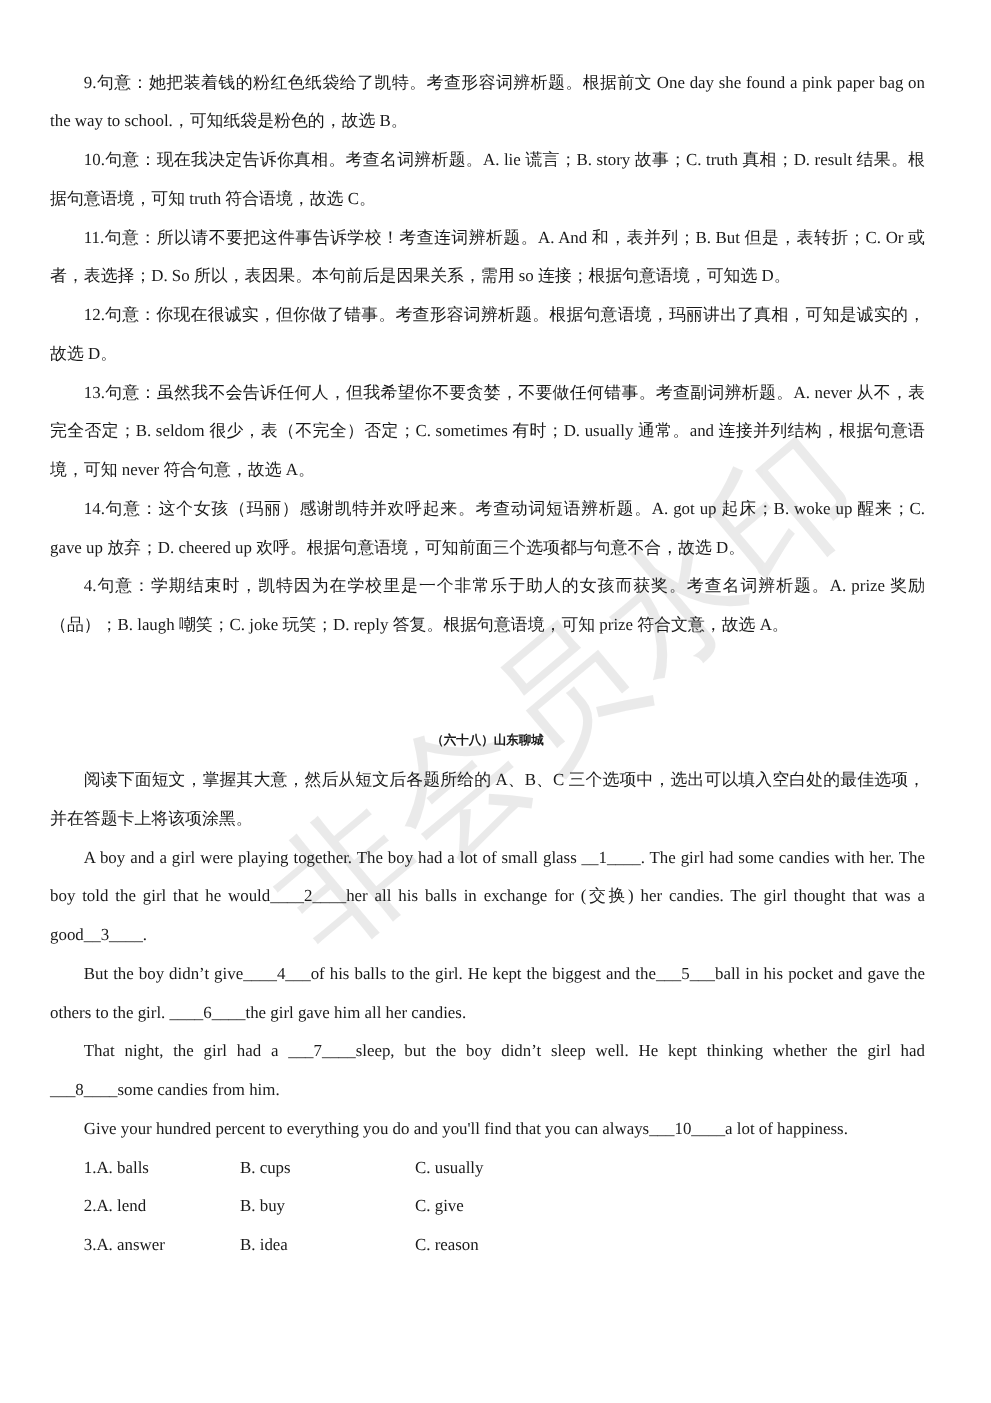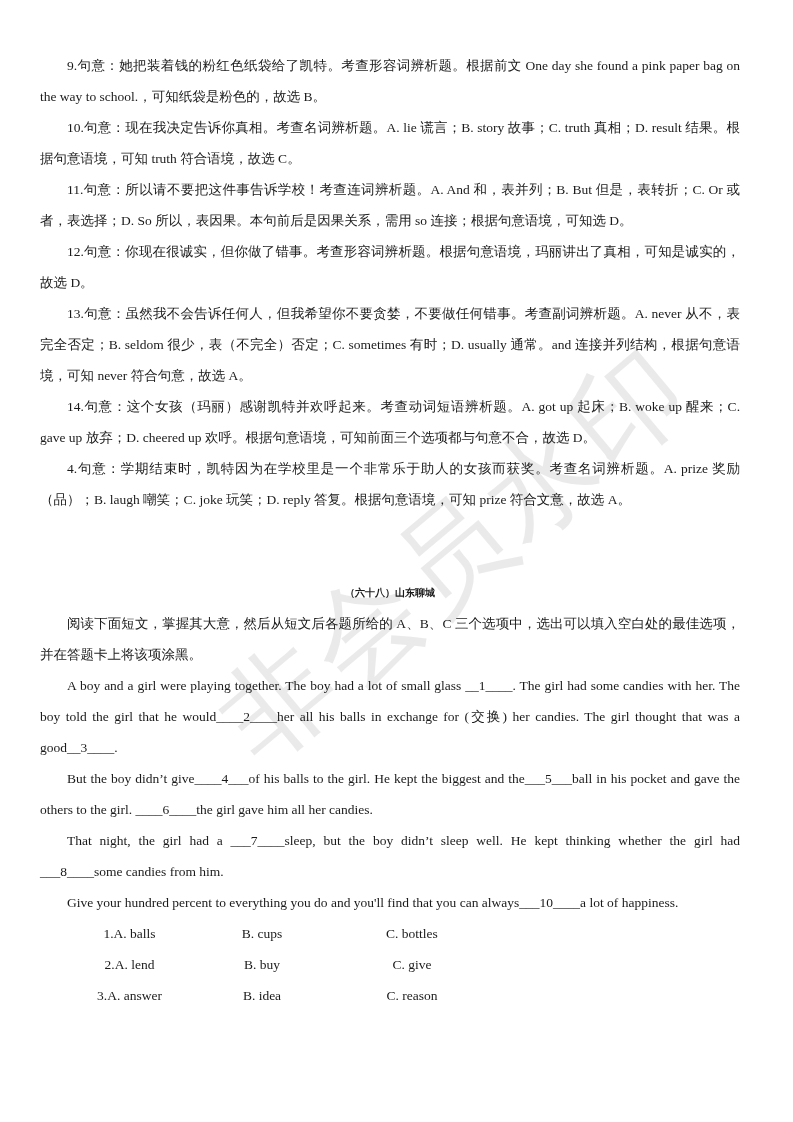--- a/index.html
+++ b/index.html
@@ -34,21 +34,20 @@
       text-align: center;
       font-weight: bold;
       line-height: 31px;
       margin: 0;
       font-family: "DejaVu Sans", sans-serif;
       font-size: 10px;
     }
     .options {
       margin: 0;
       padding: 0;
-      text-align: center;
     }
     .opt-row {
       display: flex;
       line-height: 31px;
       padding-left: 27px;
     }
     .opt-a { width: 125px; }
     .opt-b { width: 140px; }
     .opt-c { width: 160px; }
     .watermark {
@@ -102,21 +101,21 @@
     <p class="para">A boy and a girl were playing together. The boy had a lot of small glass __1____. The girl had some candies with her. The boy told the girl that he would____2____her all his balls in exchange for (交换) her candies. The girl thought that was a good__3____.</p>
     <p class="para">But the boy didn’t give____4___of his balls to the girl. He kept the biggest and the___5___ball in his pocket and gave the others to the girl. ____6____the girl gave him all her candies.</p>
     <p class="para">That night, the girl had a ___7____sleep, but the boy didn’t sleep well. He kept thinking whether the girl had ___8____some candies from him.</p>
     <p class="para">Give your hundred percent to everything you do and you'll find that you can always___10____a lot of happiness.</p>
   </div>
 
   <div class="options">
     <div class="opt-row">
       <span class="opt-a">1.A. balls</span>
       <span class="opt-b">B. cups</span>
-      <span class="opt-c">C. bottles</span>
+      <span class="opt-c">C. usually</span>
     </div>
     <div class="opt-row">
       <span class="opt-a">2.A. lend</span>
       <span class="opt-b">B. buy</span>
       <span class="opt-c">C. give</span>
     </div>
     <div class="opt-row">
       <span class="opt-a">3.A. answer</span>
       <span class="opt-b">B. idea</span>
       <span class="opt-c">C. reason</span>

